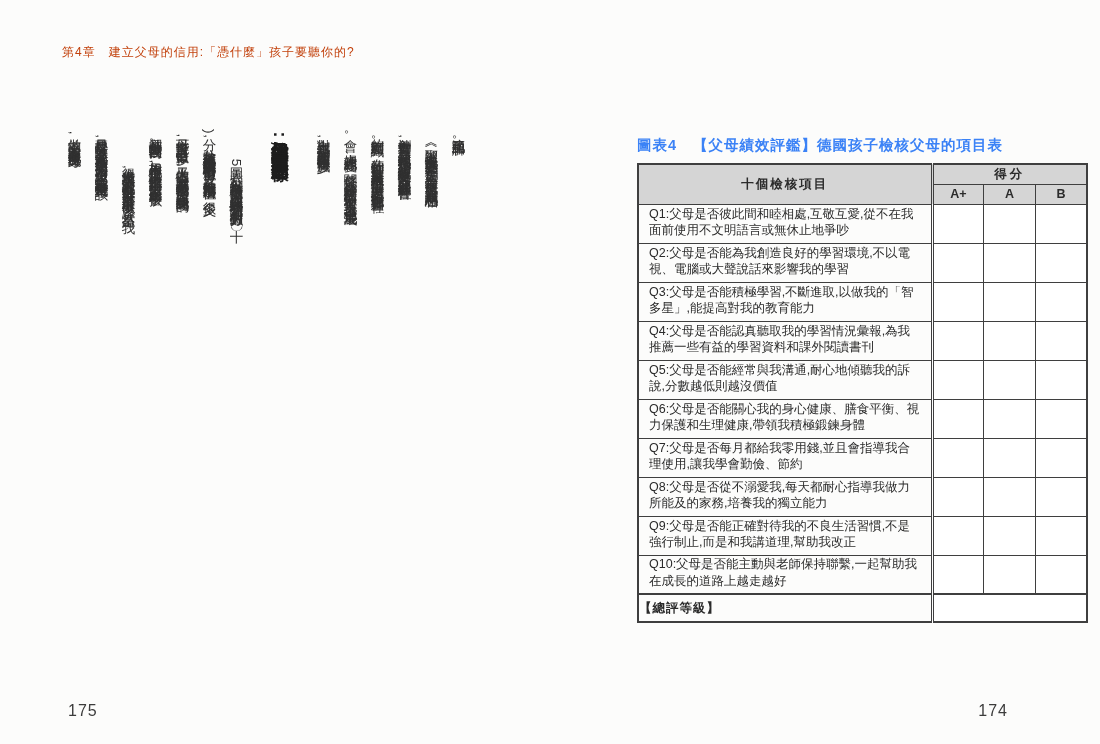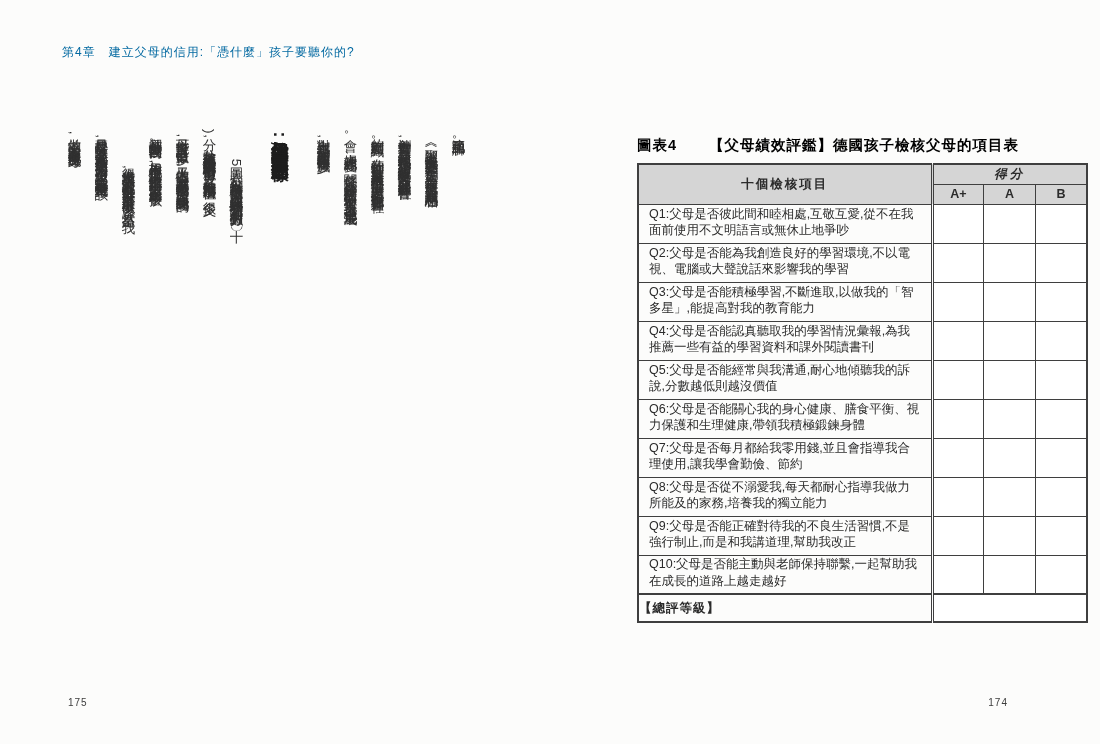--- a/index.html
+++ b/index.html
@@ -12,21 +12,21 @@
   html,body{width:1100px;height:744px;overflow:hidden;}
   body{
     background:var(--page-bg);
     font-family:"Liberation Sans","DejaVu Sans",sans-serif;
     color:var(--text);
     position:relative;
   }
   
   .chapter-header{
     position:absolute;left:62px;top:44px;
-    font-size:12px;color:#0369a1;letter-spacing:1px;
+    font-size:12px;color:#c2410c;letter-spacing:1px;
   }
   .vertical-block{
     position:absolute;left:50px;top:128px;
     width:422px;height:568px;
     display:flex;flex-direction:row-reverse;
     justify-content:flex-start;
   }
   .vcol{
     writing-mode:vertical-rl;
     text-orientation:mixed;
@@ -38,32 +38,32 @@
   }
   .vheading{
     font-size:17.5px;
     font-weight:bold;
     line-height:32px;
     letter-spacing:0.5px;
     margin:0 14px;
     color:#1d1d1d;
   }
   .page-number{
-    position:absolute;bottom:36px;
-    font-size:10px;color:#3c3c3c;letter-spacing:1px;
+    position:absolute;bottom:24px;
+    font-size:16px;color:#3c3c3c;letter-spacing:1px;
   }
   .page-number.left{left:68px;}
   .page-number.right{right:92px;}
   
   .figure-area{
     position:absolute;left:637px;top:136px;width:394px;
   }
   .figure-title-row{
-    display:flex;gap:32px;
-    font-weight:bold;font-size:14.5px;color:#000000;
+    display:flex;gap:16px;
+    font-weight:bold;font-size:14.5px;color:#3b82f6;
     margin-bottom:8px;letter-spacing:1px;
   }
   table.checklist{
     width:451px;
     border-collapse:collapse;
     border:2px solid var(--border);
     table-layout:fixed;
   }
   table.checklist th,table.checklist td{
     border:1px solid var(--border);
@@ -73,21 +73,21 @@
   }
   th.item-header{
     width:294px;
     background:var(--table-header-bg);
     font-weight:bold;font-size:13px;
     text-align:center;letter-spacing:2px;
   }
   th.score-header{
     background:var(--table-header-bg);
     font-weight:bold;font-size:13px;
-    text-align:center;height:20px;letter-spacing:3px;font-style:italic;
+    text-align:center;height:20px;letter-spacing:3px;
   }
   th.score-sub{
     background:var(--table-header-bg);
     font-weight:bold;font-size:12.5px;
     text-align:center;height:20px;
   }
   td.item-cell{
     padding:0 8px 3px 10px;
     line-height:16.5px;
     text-align:left;

